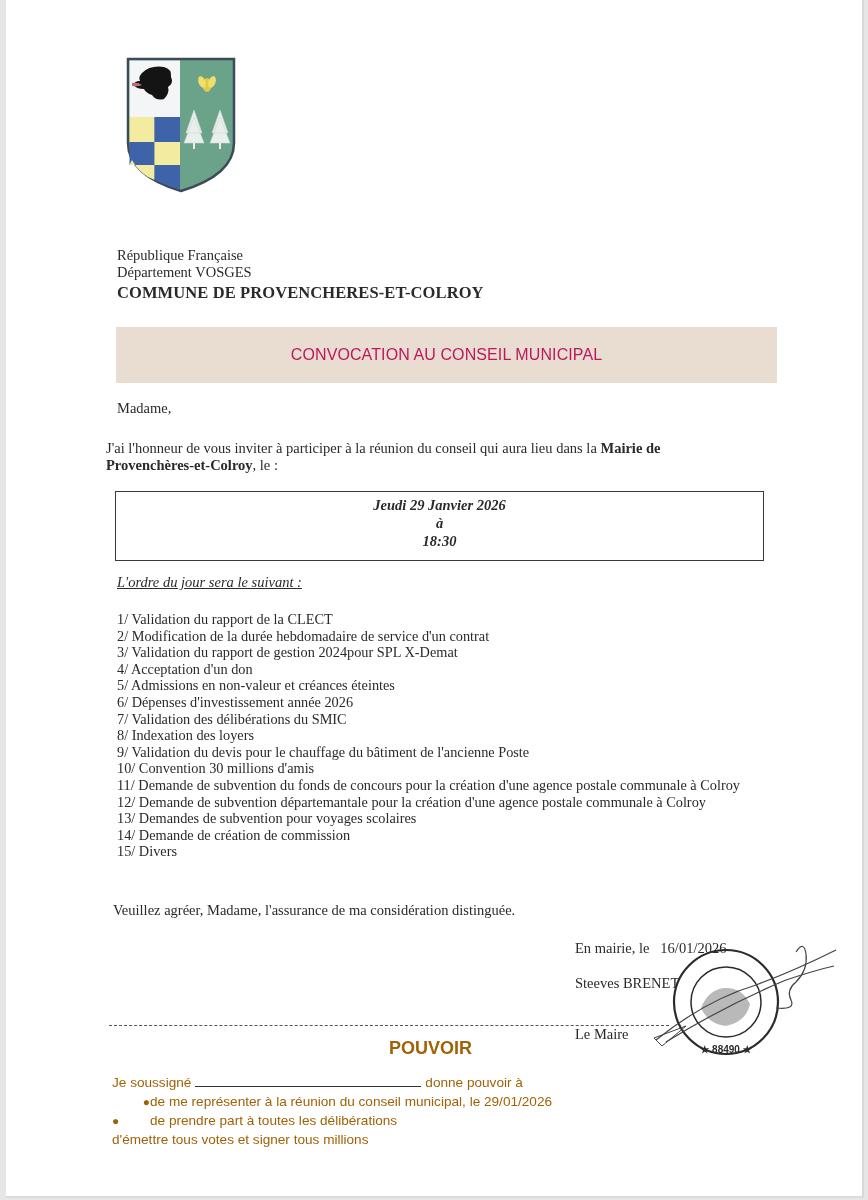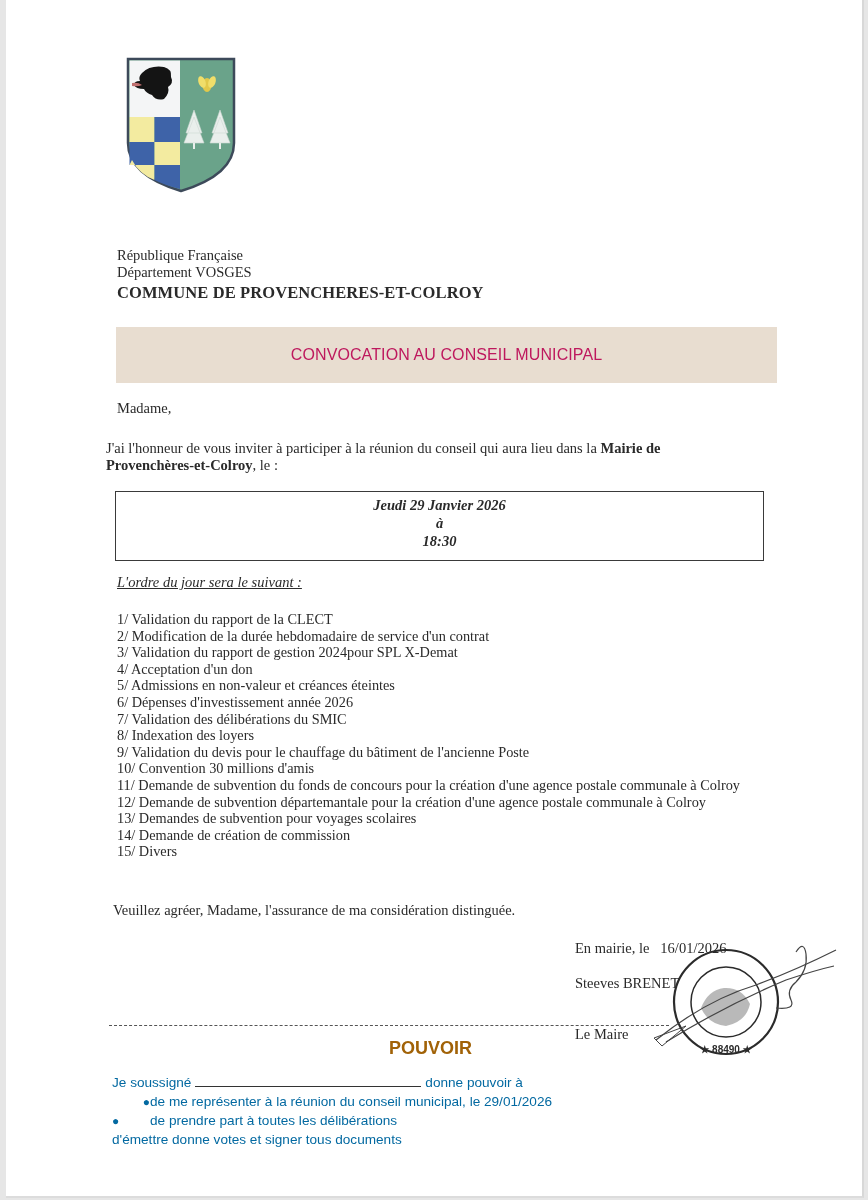--- a/index.html
+++ b/index.html
@@ -26,21 +26,21 @@
     text-align: center; font-style: italic; font-weight: bold; font-size: 14.5px; line-height: 18px;
     padding-top: 4px; box-sizing: content-box;
   }
   .ordre { left: 111px; top: 574px; font-style: italic; text-decoration: underline; font-size: 14.5px; }
   .agenda { left: 111px; top: 611px; list-style: none; margin: 0; padding: 0; font-size: 14.3px; line-height: 16.6px; }
   .agenda li { white-space: nowrap; }
   .closing { left: 107px; top: 902px; font-size: 14.5px; }
   .sig { left: 569px; font-size: 14.5px; line-height: 17px; }
   .dashline { left: 103px; top: 1025px; width: 560px; height: 0; border-top: 1.5px dashed #555; }
   .pouvoir-title { left: 383px; top: 1038px; font-family: "Liberation Sans", sans-serif; font-weight: bold; font-size: 18px; color: #a16207; }
-  .sans { font-family: "Liberation Sans", sans-serif; font-size: 13.6px; line-height: 17px; color: #0369a1; }
+  .sans { font-family: "Liberation Sans", sans-serif; font-size: 13.6px; line-height: 17px; color: #a16207; }
   .blank { display: inline-block; width: 226px; border-bottom: 1.3px solid #333; margin: 0 4px; height: 12px; vertical-align: baseline; }
   .bullet { display: inline-block; width: 38px; font-size: 12px; }
   .stamp { left: 640px; top: 930px; width: 200px; height: 130px; }
 </style>
 </head>
 <body>
 
 <div class="page">
 
   <svg class="abs crest" viewBox="0 0 114 138">
@@ -132,14 +132,14 @@
 
   <div class="abs sans" style="left:106px; top:1074px;">
     <span>Je soussigné</span><span class="blank"></span><span>donne pouvoir à</span>
   </div>
   <div class="abs sans" style="left:106px; top:1093px;text-align:right;">
     <span class="bullet">●</span><span>de me représenter à la réunion du conseil municipal, le 29/01/2026</span>
   </div>
   <div class="abs sans" style="left:106px; top:1112px;">
     <span class="bullet">●</span><span>de prendre part à toutes les délibérations</span>
   </div>
-  <div class="abs sans" style="left:106px; top:1131px;">d'émettre donne votes et signer tous documents</div>
+  <div class="abs sans" style="left:106px; top:1131px;">d'émettre tous votes et signer tous millions</div>
 </div>
 
 </body></html>

